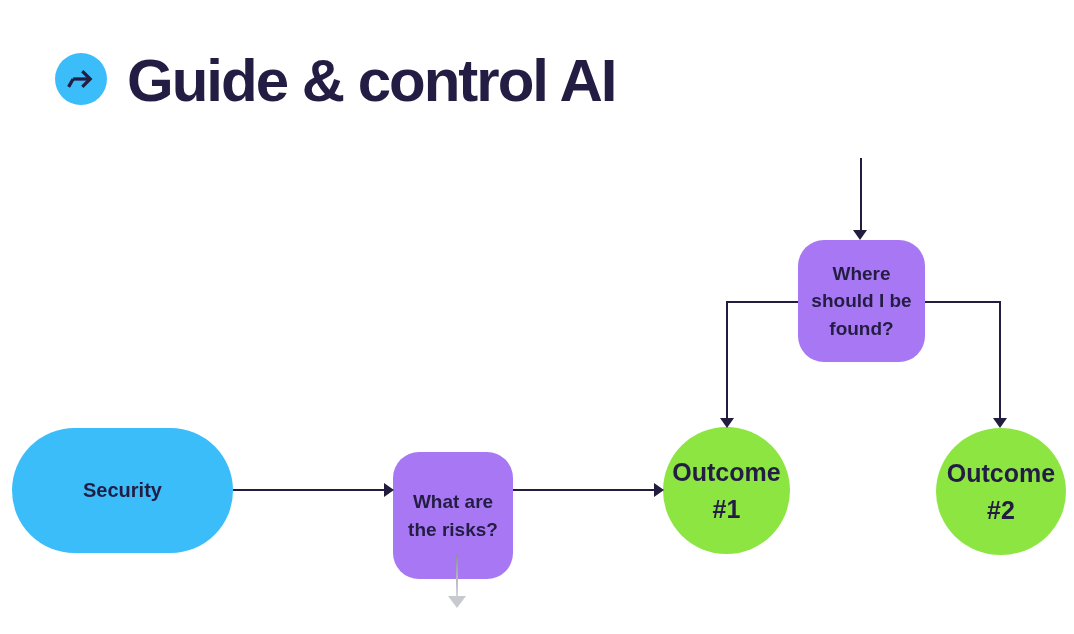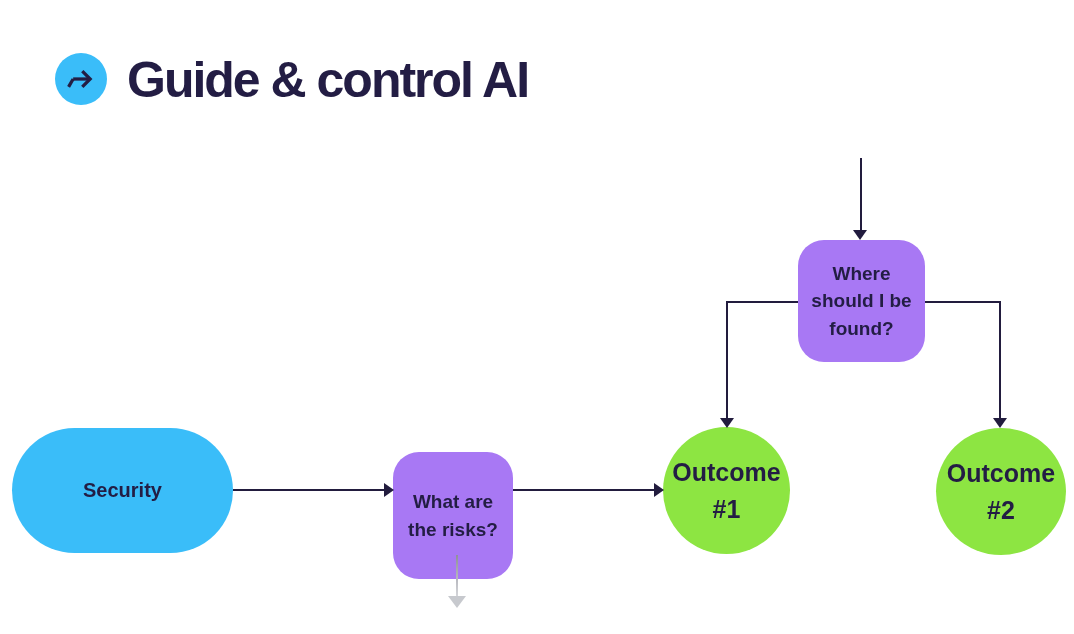--- a/index.html
+++ b/index.html
@@ -9,21 +9,21 @@
   *{margin:0;padding:0;box-sizing:border-box;}
   html,body{background:#fff;}
   .stage{
     position:relative;width:1074px;height:634px;background:#ffffff;
     font-family:"Liberation Sans","DejaVu Sans",sans-serif;overflow:hidden;
   }
   
   .brand{position:absolute;left:55px;top:53px;width:52px;height:52px;border-radius:50%;
     background:var(--blue);display:flex;align-items:center;justify-content:center;}
   .title{position:absolute;left:127px;top:46px;height:68px;display:flex;align-items:center;
-    font-size:50px;font-weight:800;letter-spacing:-2px;color:var(--ink);white-space:nowrap;}
+    font-size:60px;font-weight:800;letter-spacing:-2px;color:var(--ink);white-space:nowrap;}
   
   .node{position:absolute;display:flex;align-items:center;justify-content:center;
     text-align:center;color:var(--ink);font-weight:700;line-height:1.45;}
   .pill{background:var(--blue);border-radius:999px;font-size:20px;}
   .qbox{background:var(--purple);border-radius:26px;font-size:19px;padding:0 8px;}
   .circle{background:var(--green);border-radius:50%;font-size:25px;}
   #node-visibility{left:743px;top:32px;width:234px;height:125px;}
   #node-where{left:798px;top:240px;width:127px;height:122px;justify-content:center;}
   #node-security{left:12px;top:428px;width:221px;height:125px;justify-content:center;}
   #node-risks{left:393px;top:428px;width:120px;height:127px;margin-top:24px;}

